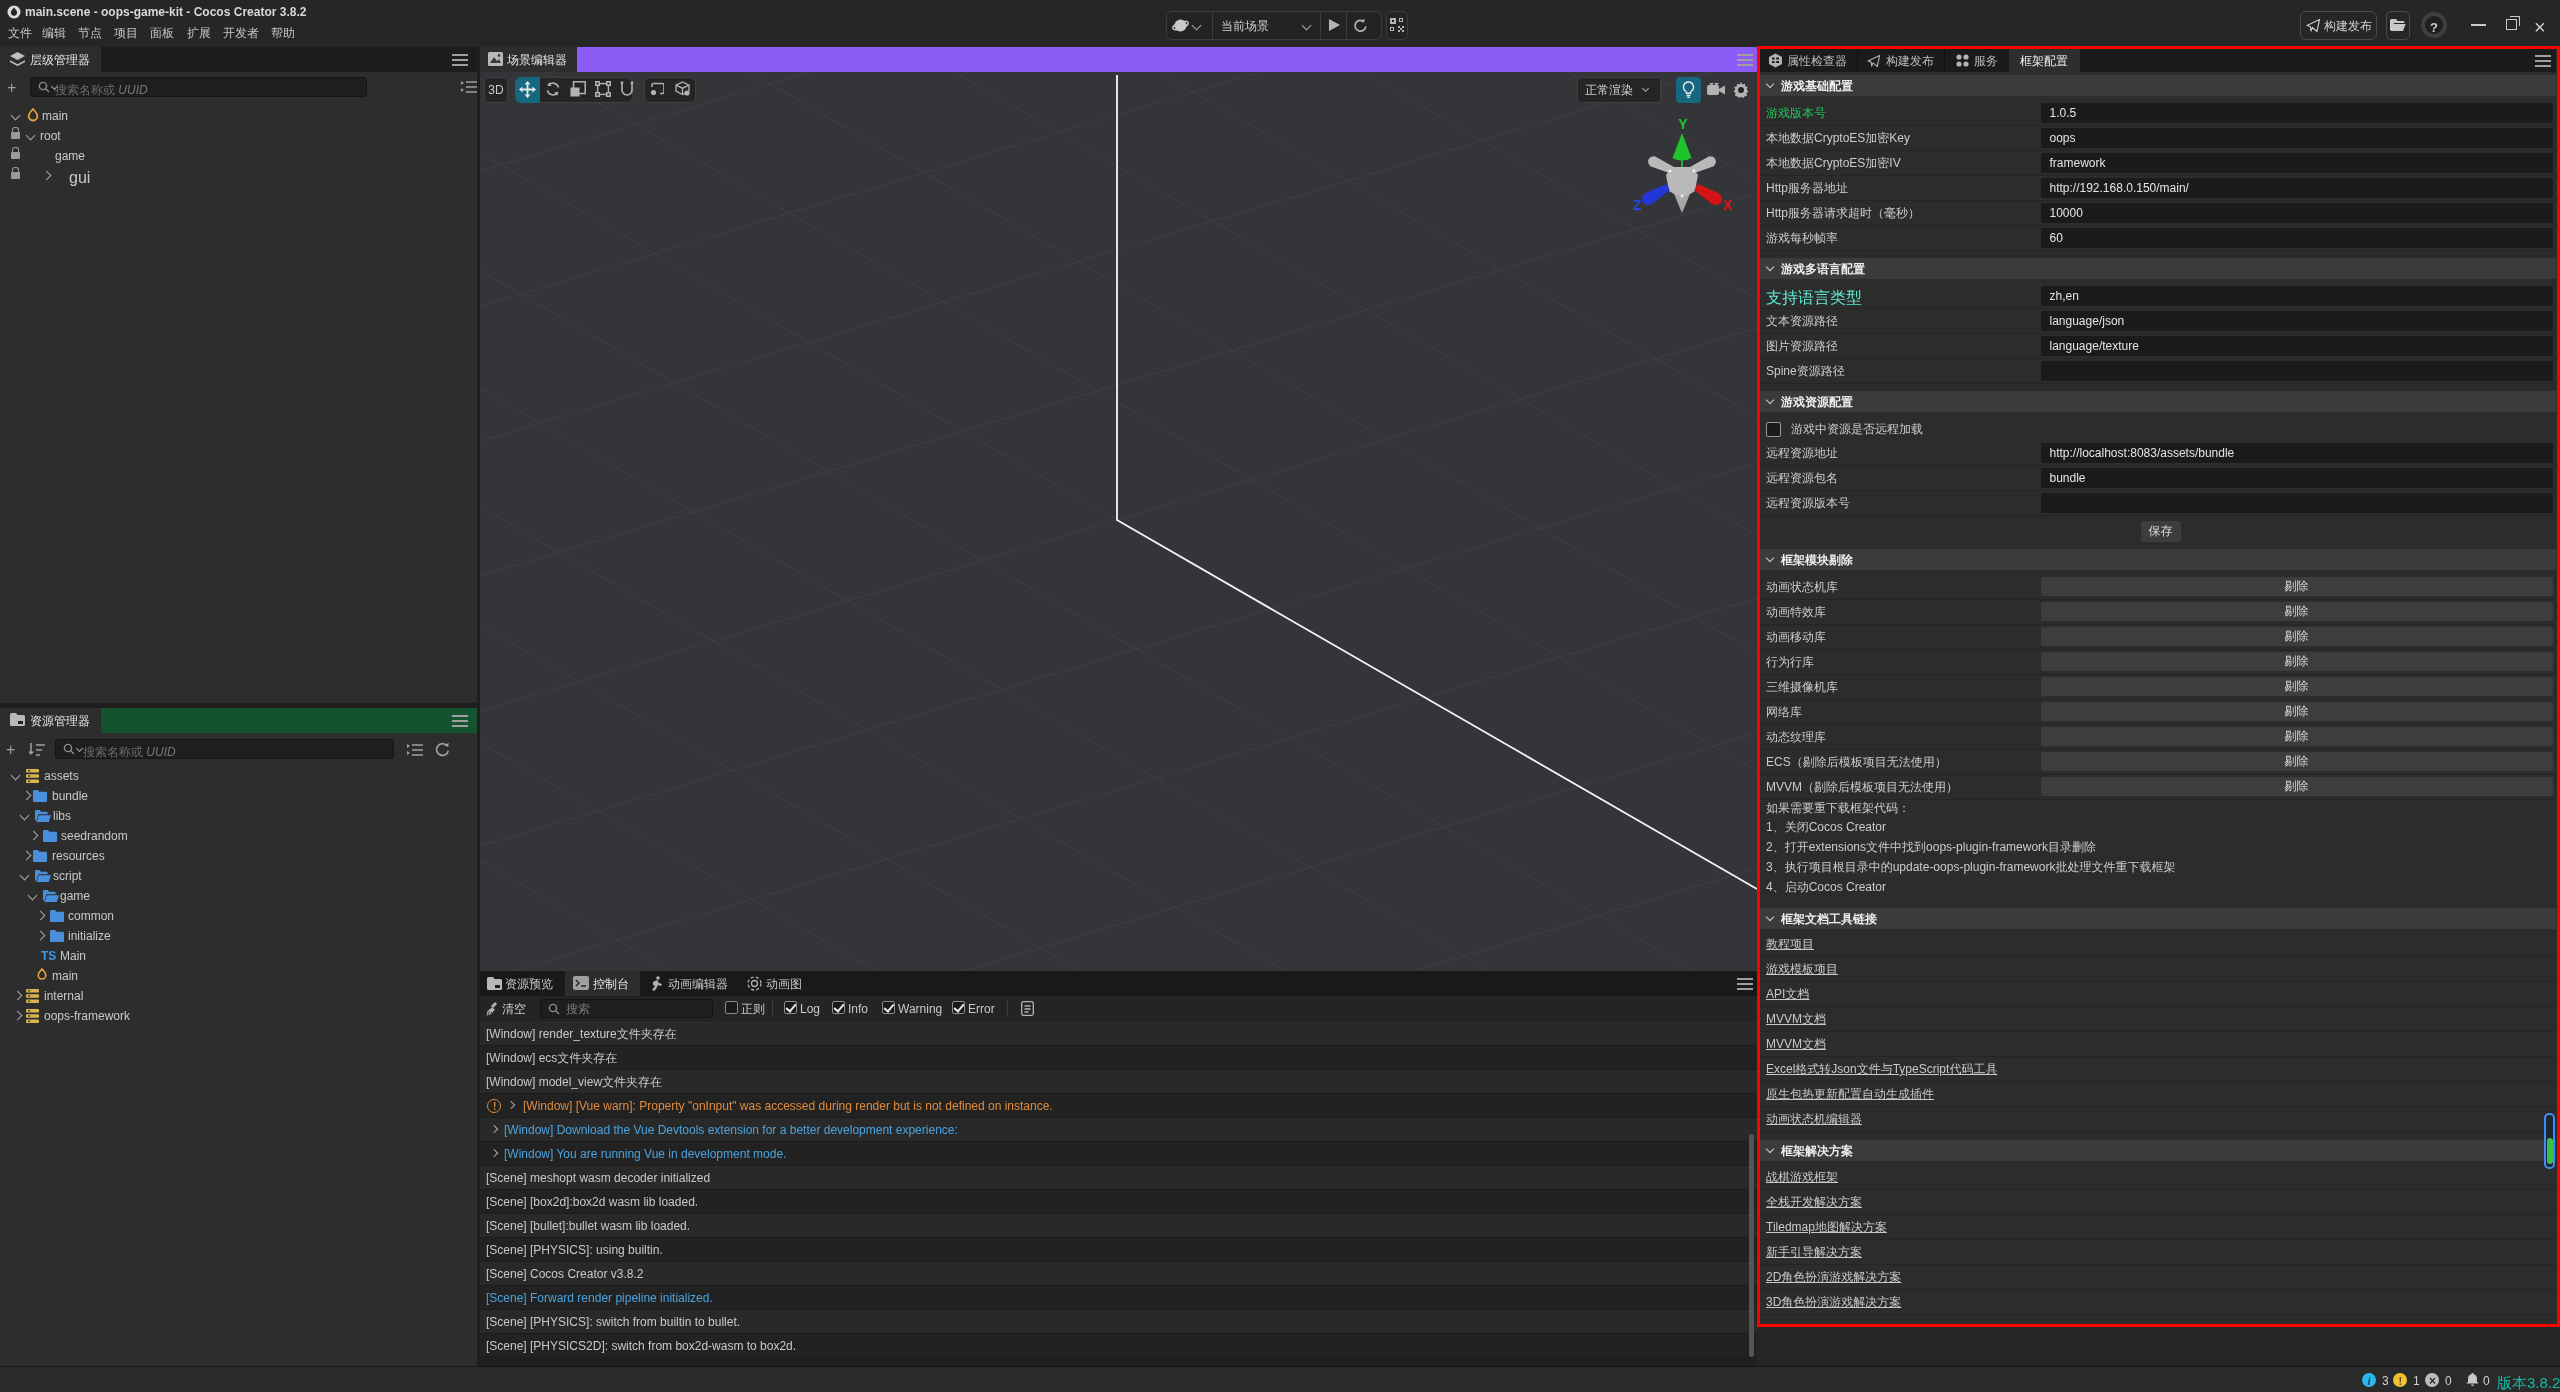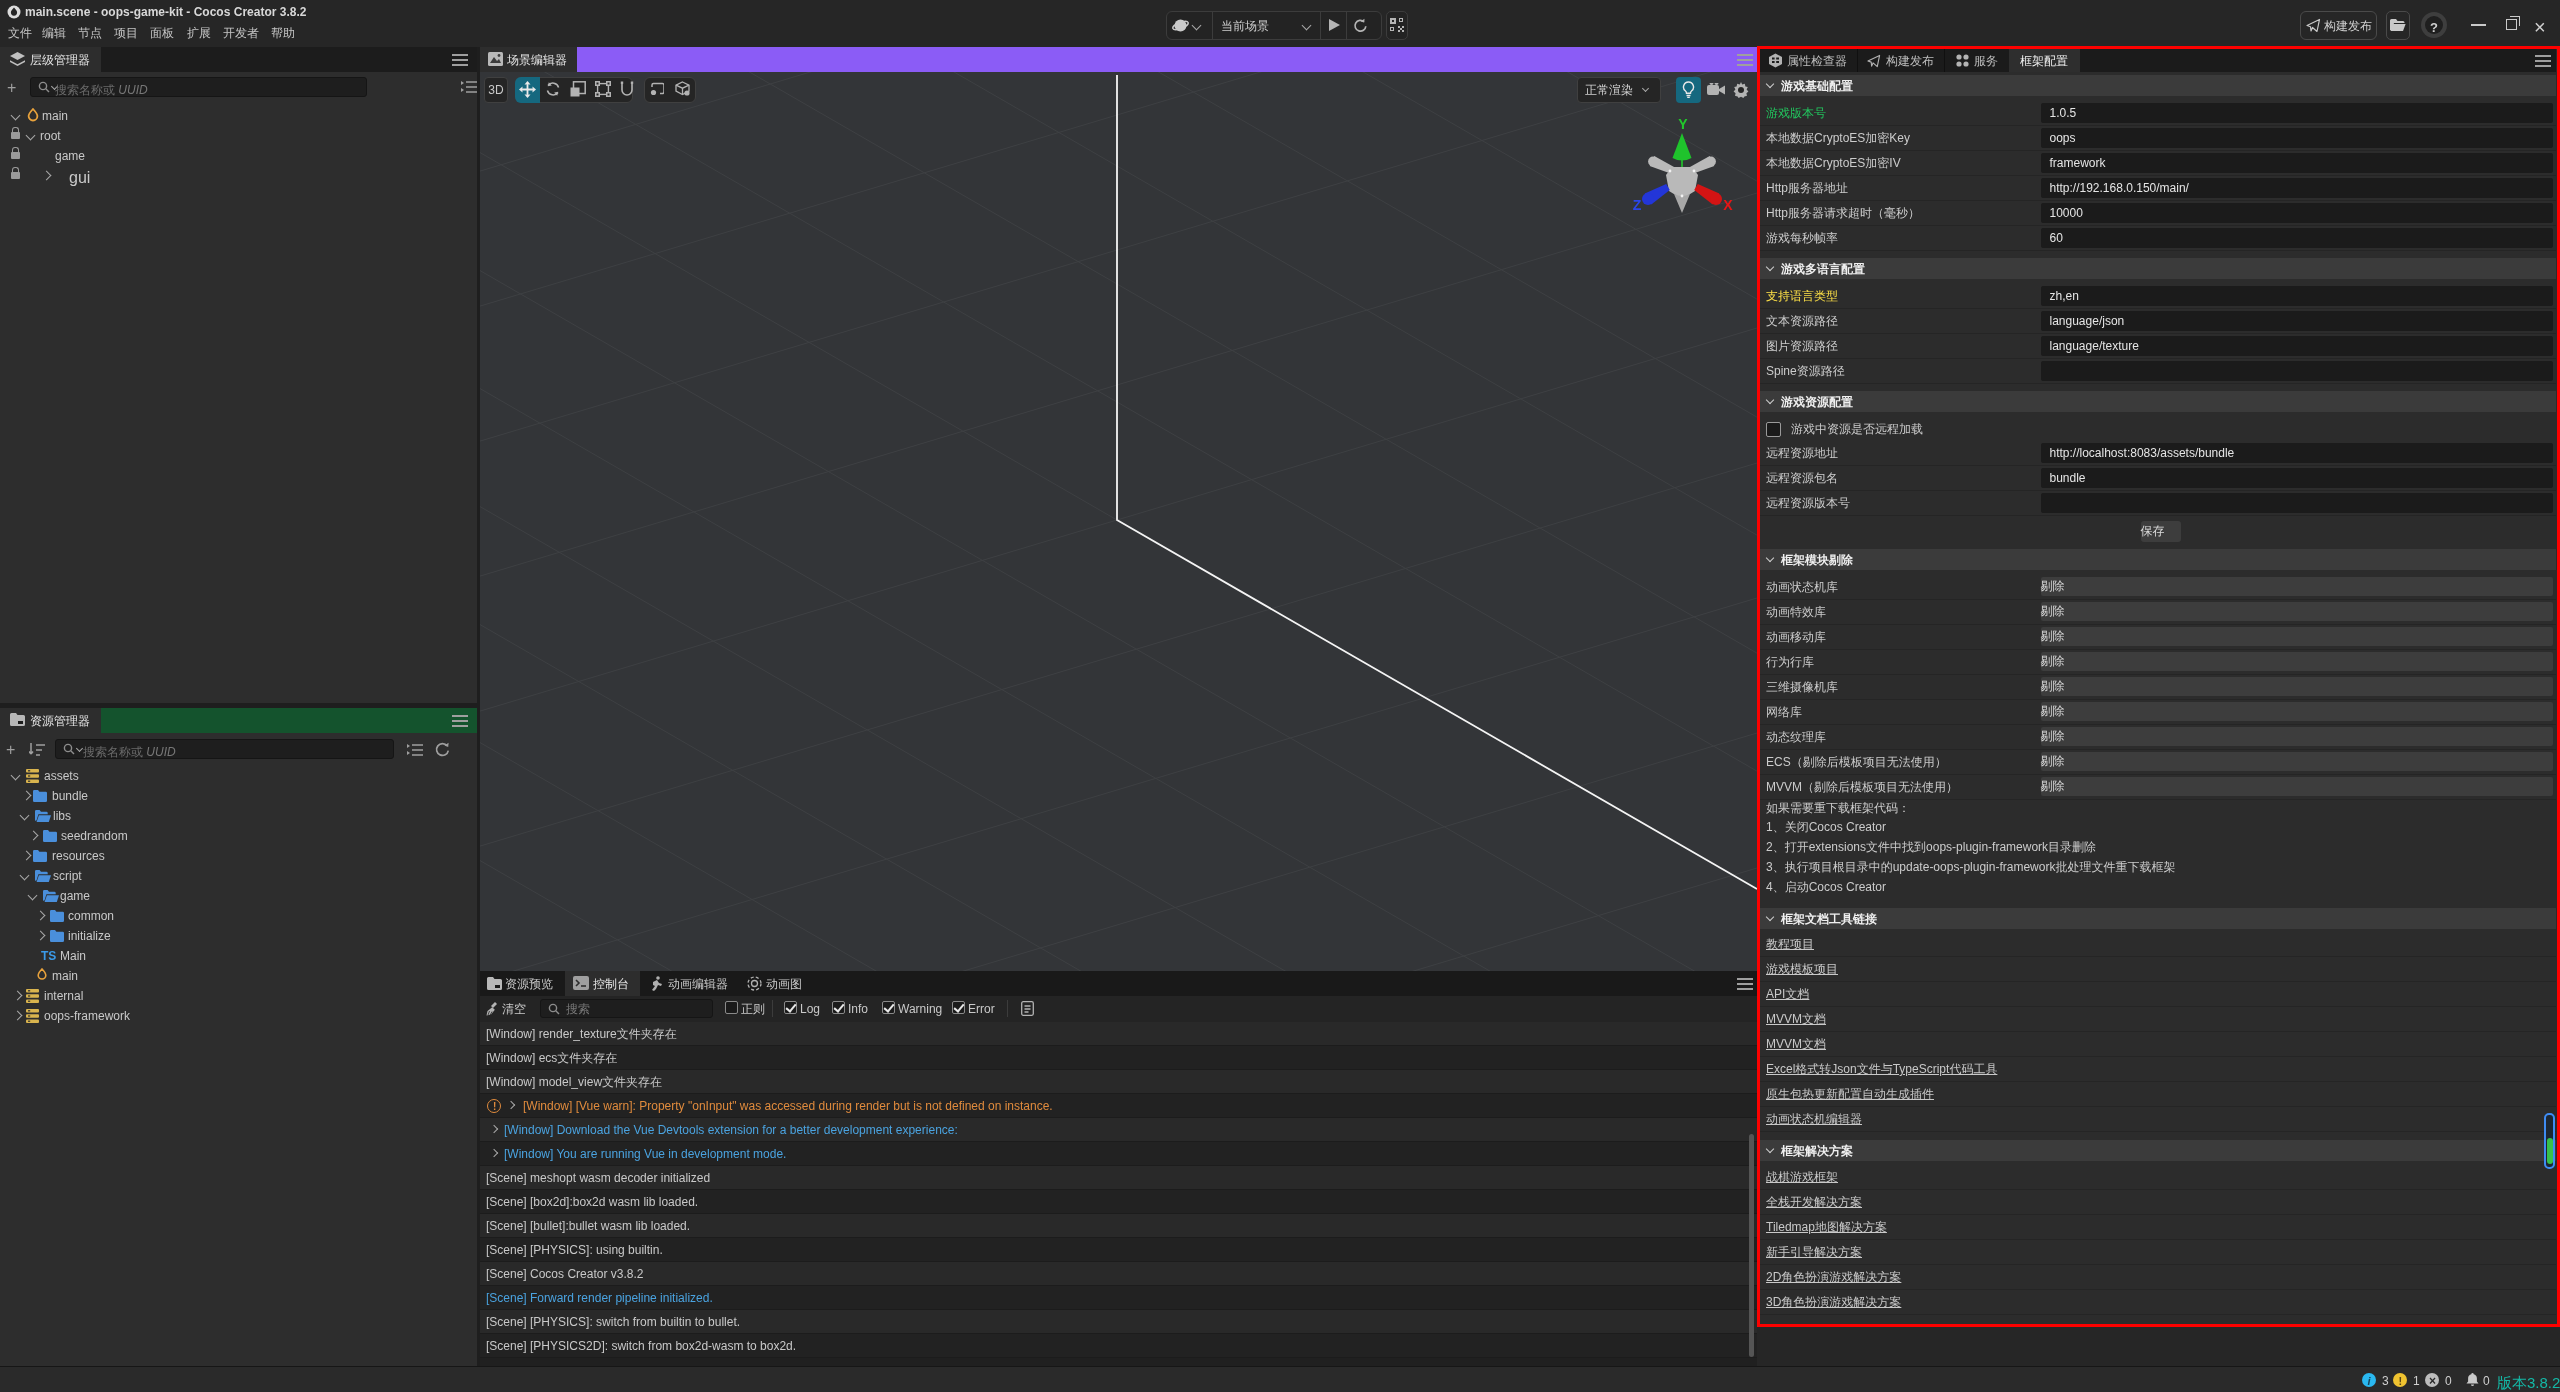--- a/index.html
+++ b/index.html
@@ -13,21 +13,21 @@
 .tab{position:absolute;top:0;height:100%;background:#2d2d2d}
 .sep{position:absolute;background:#101010}
 .input{position:absolute;background:#1e1e1e;border:1px solid #151515;border-radius:3px}
 .cb{position:absolute;width:13px;height:13px;background:#1a1a1a;border:1px solid #8a8a8a;border-radius:2px}
 .cb.on:after{content:"";position:absolute;left:3px;top:0px;width:4px;height:8px;border-right:2px solid #e8e8e8;border-bottom:2px solid #e8e8e8;transform:rotate(40deg)}
 .lock{position:absolute;width:9px;height:7px;background:#9a9a9a;border-radius:1px}
 .lock:before{content:"";position:absolute;left:1px;top:-5px;width:5px;height:5px;border:1.5px solid #9a9a9a;border-bottom:none;border-radius:3px 3px 0 0}
 .row{position:absolute;left:0;width:100%}
 .srow{position:absolute;background:#3b3b3b;left:0;width:100%}
 .inp2{position:absolute;background:#1b1b1b;border-radius:2px;color:#e5e5e5;font-size:12px;line-height:20px;padding-left:9px;white-space:nowrap}
-.bar2{position:absolute;background:#3d3d3d;border-radius:2px;color:#dcdcdc;font-size:12px;line-height:19px;text-align:left;white-space:nowrap}
+.bar2{position:absolute;background:#3d3d3d;border-radius:2px;color:#dcdcdc;font-size:12px;line-height:19px;text-align:center;white-space:nowrap}
 .lnk{position:absolute;white-space:nowrap;color:#c9c9c9;font-size:12px;line-height:1;text-decoration:underline}
 </style></head>
 <body>
 
 <div class="abs" id="titlebar" style="left:0;top:0;width:2560px;height:47px;background:#262626">
   <svg class="abs" style="left:7px;top:5px" width="14" height="14" viewBox="0 0 14 14">
       <circle cx="7" cy="7" r="6.5" fill="#dcdcdc"></circle>
       <path d="M7 2.6c1.9 2 3.1 3.4 3.1 5a3.1 3.1 0 0 1-6.2 0c0-1.6 1.2-3 3.1-5z" fill="#262626"></path>
     </svg>
   <div class="txt" style="left:25px;top:6px;font-size:12px;font-weight:bold;color:#d8d8d8">main.scene - oops-game-kit - Cocos Creator 3.8.2</div>
@@ -534,21 +534,21 @@
   <div class="abs" style="left:0;top:150.5px;width:796px;height:1px;background:#252525"></div>
   <div class="txt" style="left:6px;top:132.5px;font-size:12px;color:#cccccc">Http服务器地址</div>
   <div class="inp2" style="left:280.5px;top:128.5px;width:512px;height:20px">http://192.168.0.150/main/</div>
   <div class="abs" style="left:0;top:175.5px;width:796px;height:1px;background:#252525"></div>
   <div class="txt" style="left:6px;top:157.5px;font-size:12px;color:#cccccc">Http服务器请求超时（毫秒）</div>
   <div class="inp2" style="left:280.5px;top:153.5px;width:512px;height:20px">10000</div>
   <div class="abs" style="left:0;top:200.5px;width:796px;height:1px;background:#252525"></div>
   <div class="txt" style="left:6px;top:182.5px;font-size:12px;color:#cccccc">游戏每秒帧率</div>
   <div class="inp2" style="left:280.5px;top:178.5px;width:512px;height:20px">60</div>
   <div class="abs" style="left:0;top:258.5px;width:796px;height:1px;background:#252525"></div>
-  <div class="txt" style="left:6px;top:240.5px;font-size:12px;color:#fde047">支持语言类型</div>
+  <div class="txt" style="left:6px;top:240.5px;font-size:16px;color:#5eead4">支持语言类型</div>
   <div class="inp2" style="left:280.5px;top:236.5px;width:512px;height:20px">zh,en</div>
   <div class="abs" style="left:0;top:283.5px;width:796px;height:1px;background:#252525"></div>
   <div class="txt" style="left:6px;top:265.5px;font-size:12px;color:#cccccc">文本资源路径</div>
   <div class="inp2" style="left:280.5px;top:261.5px;width:512px;height:20px">language/json</div>
   <div class="abs" style="left:0;top:308.5px;width:796px;height:1px;background:#252525"></div>
   <div class="txt" style="left:6px;top:290.5px;font-size:12px;color:#cccccc">图片资源路径</div>
   <div class="inp2" style="left:280.5px;top:286.5px;width:512px;height:20px">language/texture</div>
   <div class="abs" style="left:0;top:333.5px;width:796px;height:1px;background:#252525"></div>
   <div class="txt" style="left:6px;top:315.5px;font-size:12px;color:#cccccc">Spine资源路径</div>
   <div class="inp2" style="left:280.5px;top:311.5px;width:512px;height:20px"></div>

